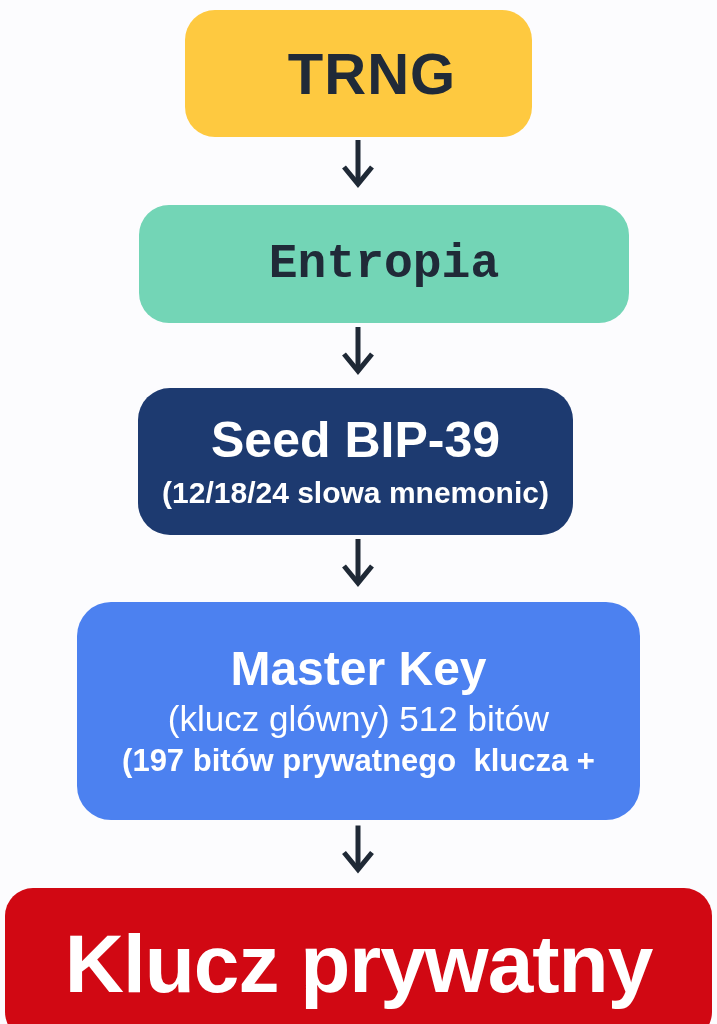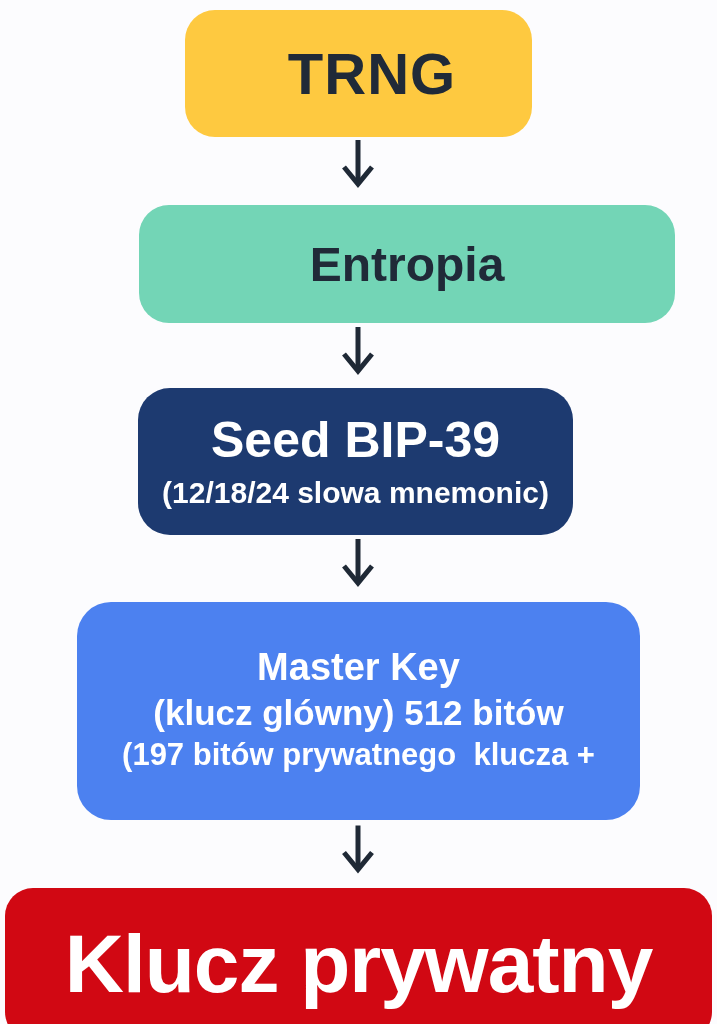--- a/index.html
+++ b/index.html
@@ -29,42 +29,43 @@
   
   .node-trng {
     left: 185px; top: 10px; width: 347px; height: 127px;
     border-radius: 30px;
     padding-left: 27px;
   }
   .node-trng .title { font-size: 58px; font-weight: 700; letter-spacing: 1px; }
 
   
   .node-entropia {
-    left: 139px; top: 205px; width: 536px; height: 118px;
+    left: 139px; top: 205px; width: 490px; height: 118px;
     border-radius: 30px;
+    font-family: Liberation Mono, monospace;
   }
   .node-entropia .title { font-size: 48px; font-weight: 700; }
 
   
   .node-seed {
     left: 138px; top: 388px; width: 435px; height: 147px;
     border-radius: 32px;
     padding: 20px 10px;
   }
   .node-seed .title { font-size: 50px; font-weight: 700; line-height: 1.15; }
   .node-seed .subtitle { font-size: 30px; font-weight: 600; line-height: 1.25; margin-top: 4px; }
 
   
   .node-master {
     left: 77px; top: 602px; width: 563px; height: 218px;
     border-radius: 34px;
     padding: 8px 12px;
   }
-  .node-master .title { font-size: 38px; font-weight: 700; line-height: 1.15; }
-  .node-master .subtitle { font-size: 35px; font-weight: 700; line-height: 1.3; }
+  .node-master .title { font-size: 48px; font-weight: 700; line-height: 1.15; }
+  .node-master .subtitle { font-size: 35px; font-weight: 400; line-height: 1.3; }
   .node-master .detail { font-size: 31px; font-weight: 600; line-height: 1.3; }
 
   
   .node-private {
     left: 5px; top: 888px; width: 707px; height: 152px;
     border-radius: 28px;
   }
   .node-private .title { font-size: 82px; font-weight: 700; letter-spacing: -1px; }
 
   .arrow {

